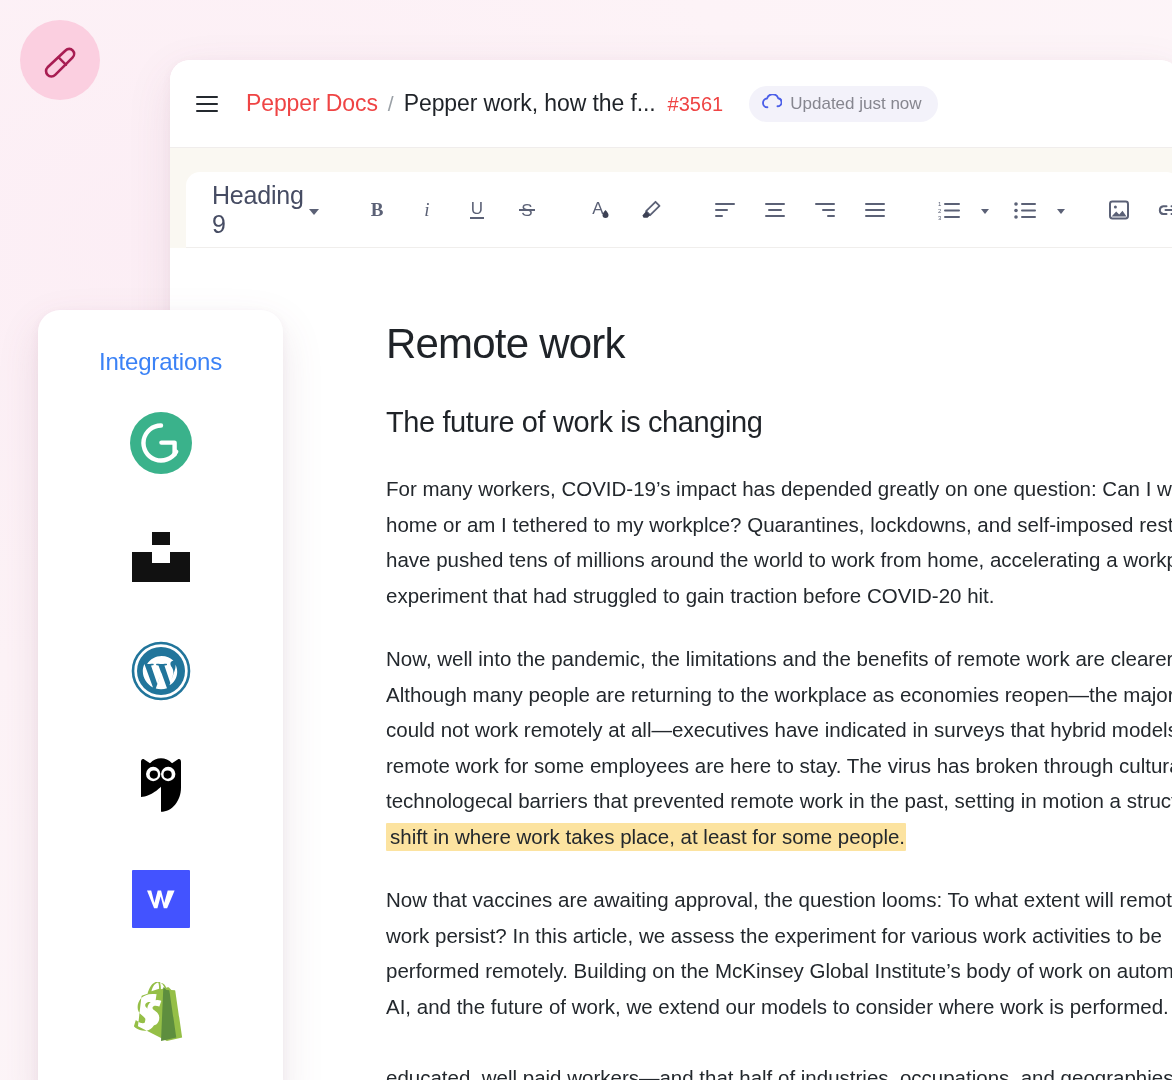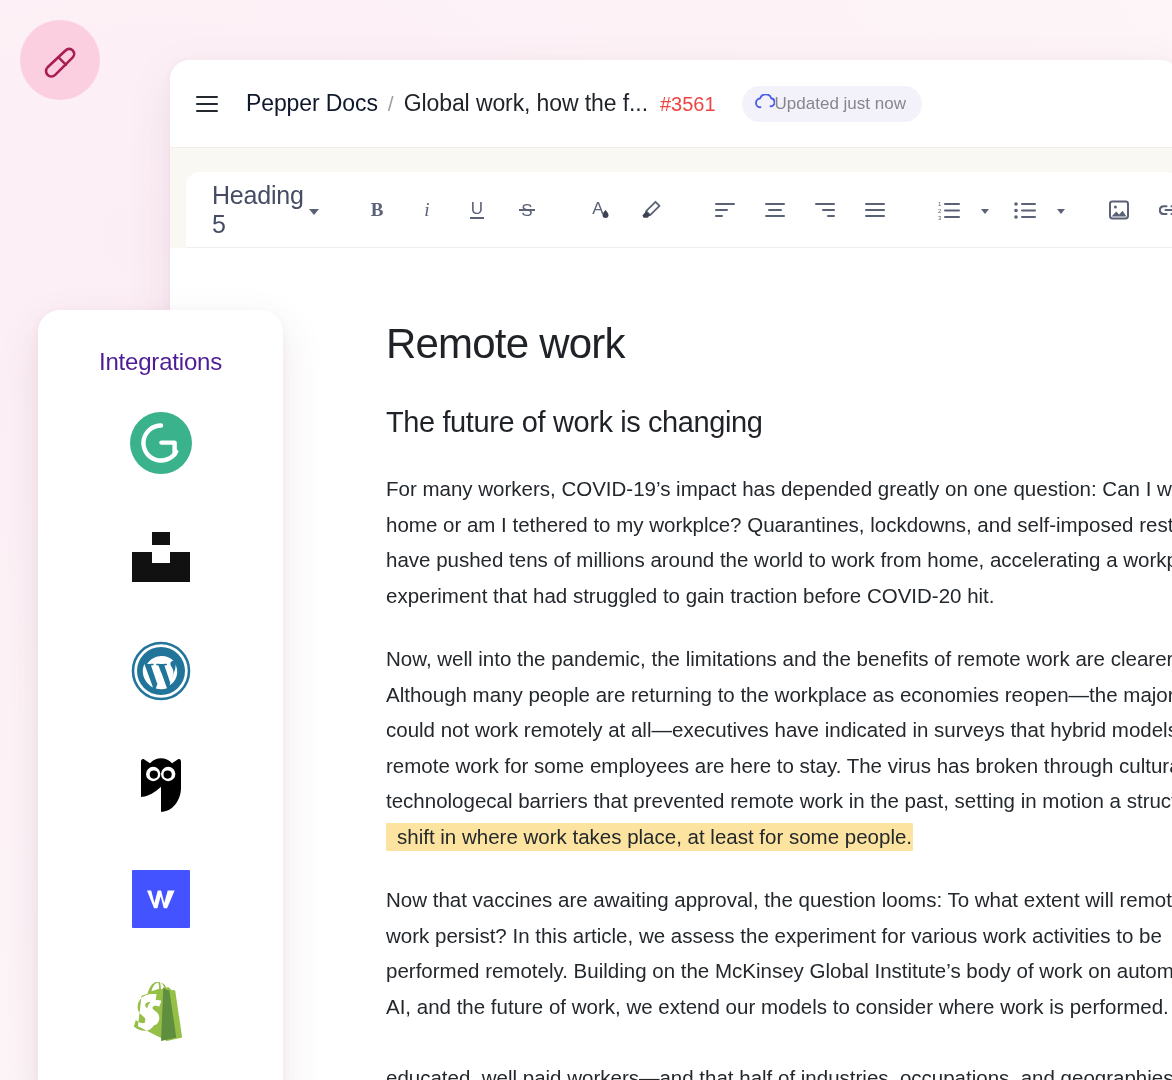--- a/index.html
+++ b/index.html
@@ -80,39 +80,40 @@
   .hamburger span { display:block; height: 2px; background: #24292f; border-radius: 1px; }
 
   .breadcrumb {
     display: flex;
     align-items: baseline;
     gap: 10px;
     white-space: nowrap;
   }
   .crumb-root {
     font-size: 23px;
-    color: #0f172a;
+    color: #ef4444;
     font-weight: 400;
     letter-spacing: -0.1px;
   }
   .crumb-sep { font-size: 21px; color: #9aa0a6; }
   .crumb-doc {
     font-size: 23px;
     color: #1f2328;
     font-weight: 400;
     letter-spacing: -0.1px;
   }
   .crumb-id {
     font-size: 20px;
     color: #ef4444;
     margin-left: 2px;
   }
   .status-pill {
     display: inline-flex;
     align-items: center;
+    gap: 8px;
     background: #f3f2fa;
     border-radius: 20px;
     padding: 8px 16px 8px 13px;
     margin-left: 12px;
   }
   .status-pill .label {
     font-size: 17px;
     color: #86868f;
   }
 
@@ -191,41 +192,41 @@
   }
   .doc-p {
     font-size: 20.5px;
     line-height: 35.5px;
     color: #23282d;
     margin-bottom: 28px;
     white-space: nowrap;
   }
   .hl {
     background: #fce3a0;
-    padding: 2px 1px 3px 11px;
+    padding: 2px 1px 3px 4px;
     border-radius: 1px;
   }
 
   
   .integrations-panel {
     position: absolute;
     left: 38px; top: 310px;
     width: 245px;
     height: 800px;
     background: #ffffff;
     border-radius: 22px;
     box-shadow: 0 16px 42px rgba(120, 70, 100, 0.13),
                 0 3px 10px rgba(120, 70, 100, 0.06);
     z-index: 30;
     padding-top: 38px;
     text-align: center;
   }
   .integrations-title {
     font-size: 24px;
-    color: #4c1d95;
+    color: #3b82f6;
     font-weight: 400;
     letter-spacing: -0.2px;
     margin-bottom: 36px;
   }
   .int-list { display: flex; flex-direction: column; align-items: center; gap: 52px; }
   .int-item {
     width: 62px; height: 62px;
     display: flex; align-items: center; justify-content: center;
     cursor: pointer;
   }
@@ -249,38 +250,38 @@
 
   <div class="app-header">
     <div class="hamburger">
       <span></span>
         <span></span>
         <span></span>
     </div>
     <div class="breadcrumb">
       <span class="crumb-root">Pepper Docs</span>
       <span class="crumb-sep">/</span>
-      <span class="crumb-doc">Global work, how the f...</span>
+      <span class="crumb-doc">Pepper work, how the f...</span>
       <span class="crumb-id">#3561</span>
     </div>
     <div class="status-pill">
       <span>
         <svg width="20" height="15" viewBox="0 0 20 15" fill="none">
           <path d="M5.4 13.3c-2.4 0-4.4-2-4.4-4.4 0-2.3 1.8-4.2 4-4.4C5.9 2 8.1.3 10.7.3c2.5 0 4.7 1.6 5.5 3.9 1.9.3 3.4 2 3.4 4 0 2.2-1.8 4.1-4.1 4.1" stroke="#4c5fe8" stroke-width="1.9" stroke-linecap="round" stroke-linejoin="round"></path>
         </svg>
       </span>
       <span class="label">Updated just now</span>
     </div>
   </div>
 
   <div class="toolbar-strip">
     <div class="toolbar-card">
 
       <div class="heading-select">
-        <span>Heading 5</span>
+        <span>Heading 9</span>
         <i class="caret"></i>
       </div>
 
       <div class="tb-divider"></div>
 
       <div class="tb-group">
         <div class="tb-btn">
           <svg width="22" height="22" viewBox="0 0 22 22">
               <text x="11" y="17" text-anchor="middle" font-family="Liberation Serif, serif" font-size="19" font-weight="bold" fill="#5b6176">B</text>
             </svg>

